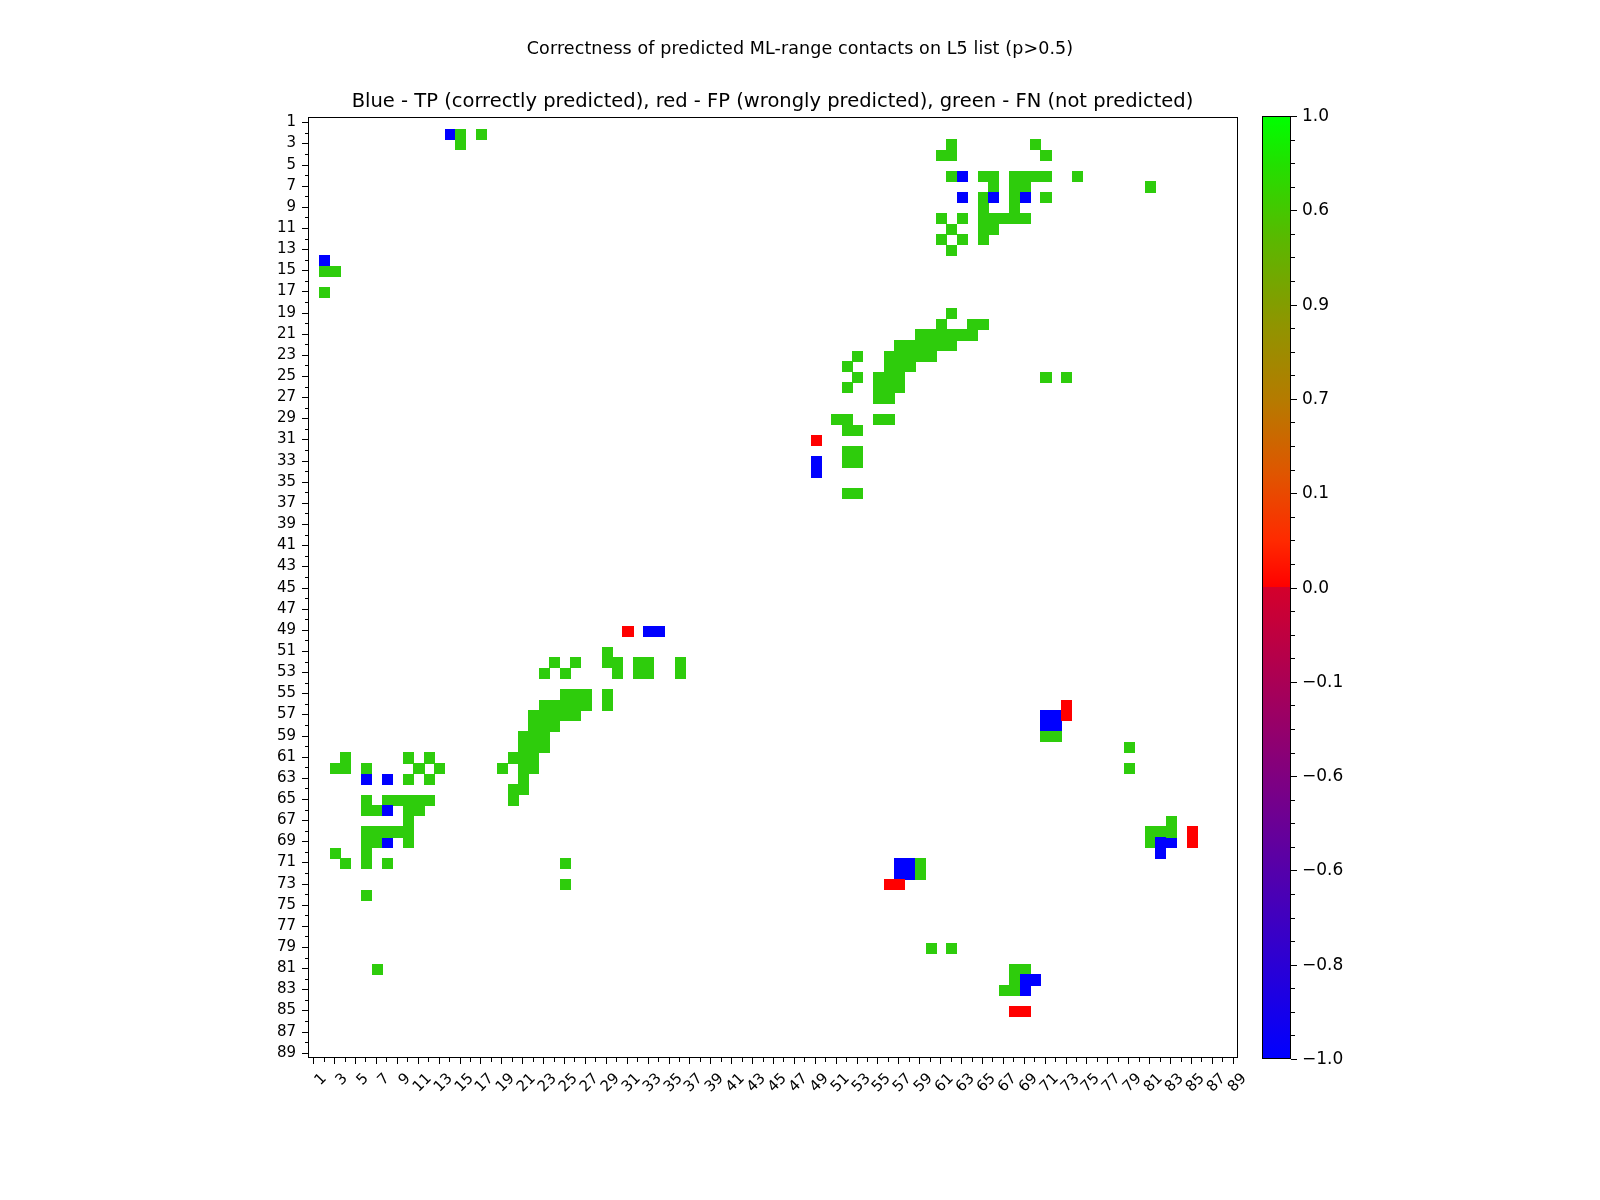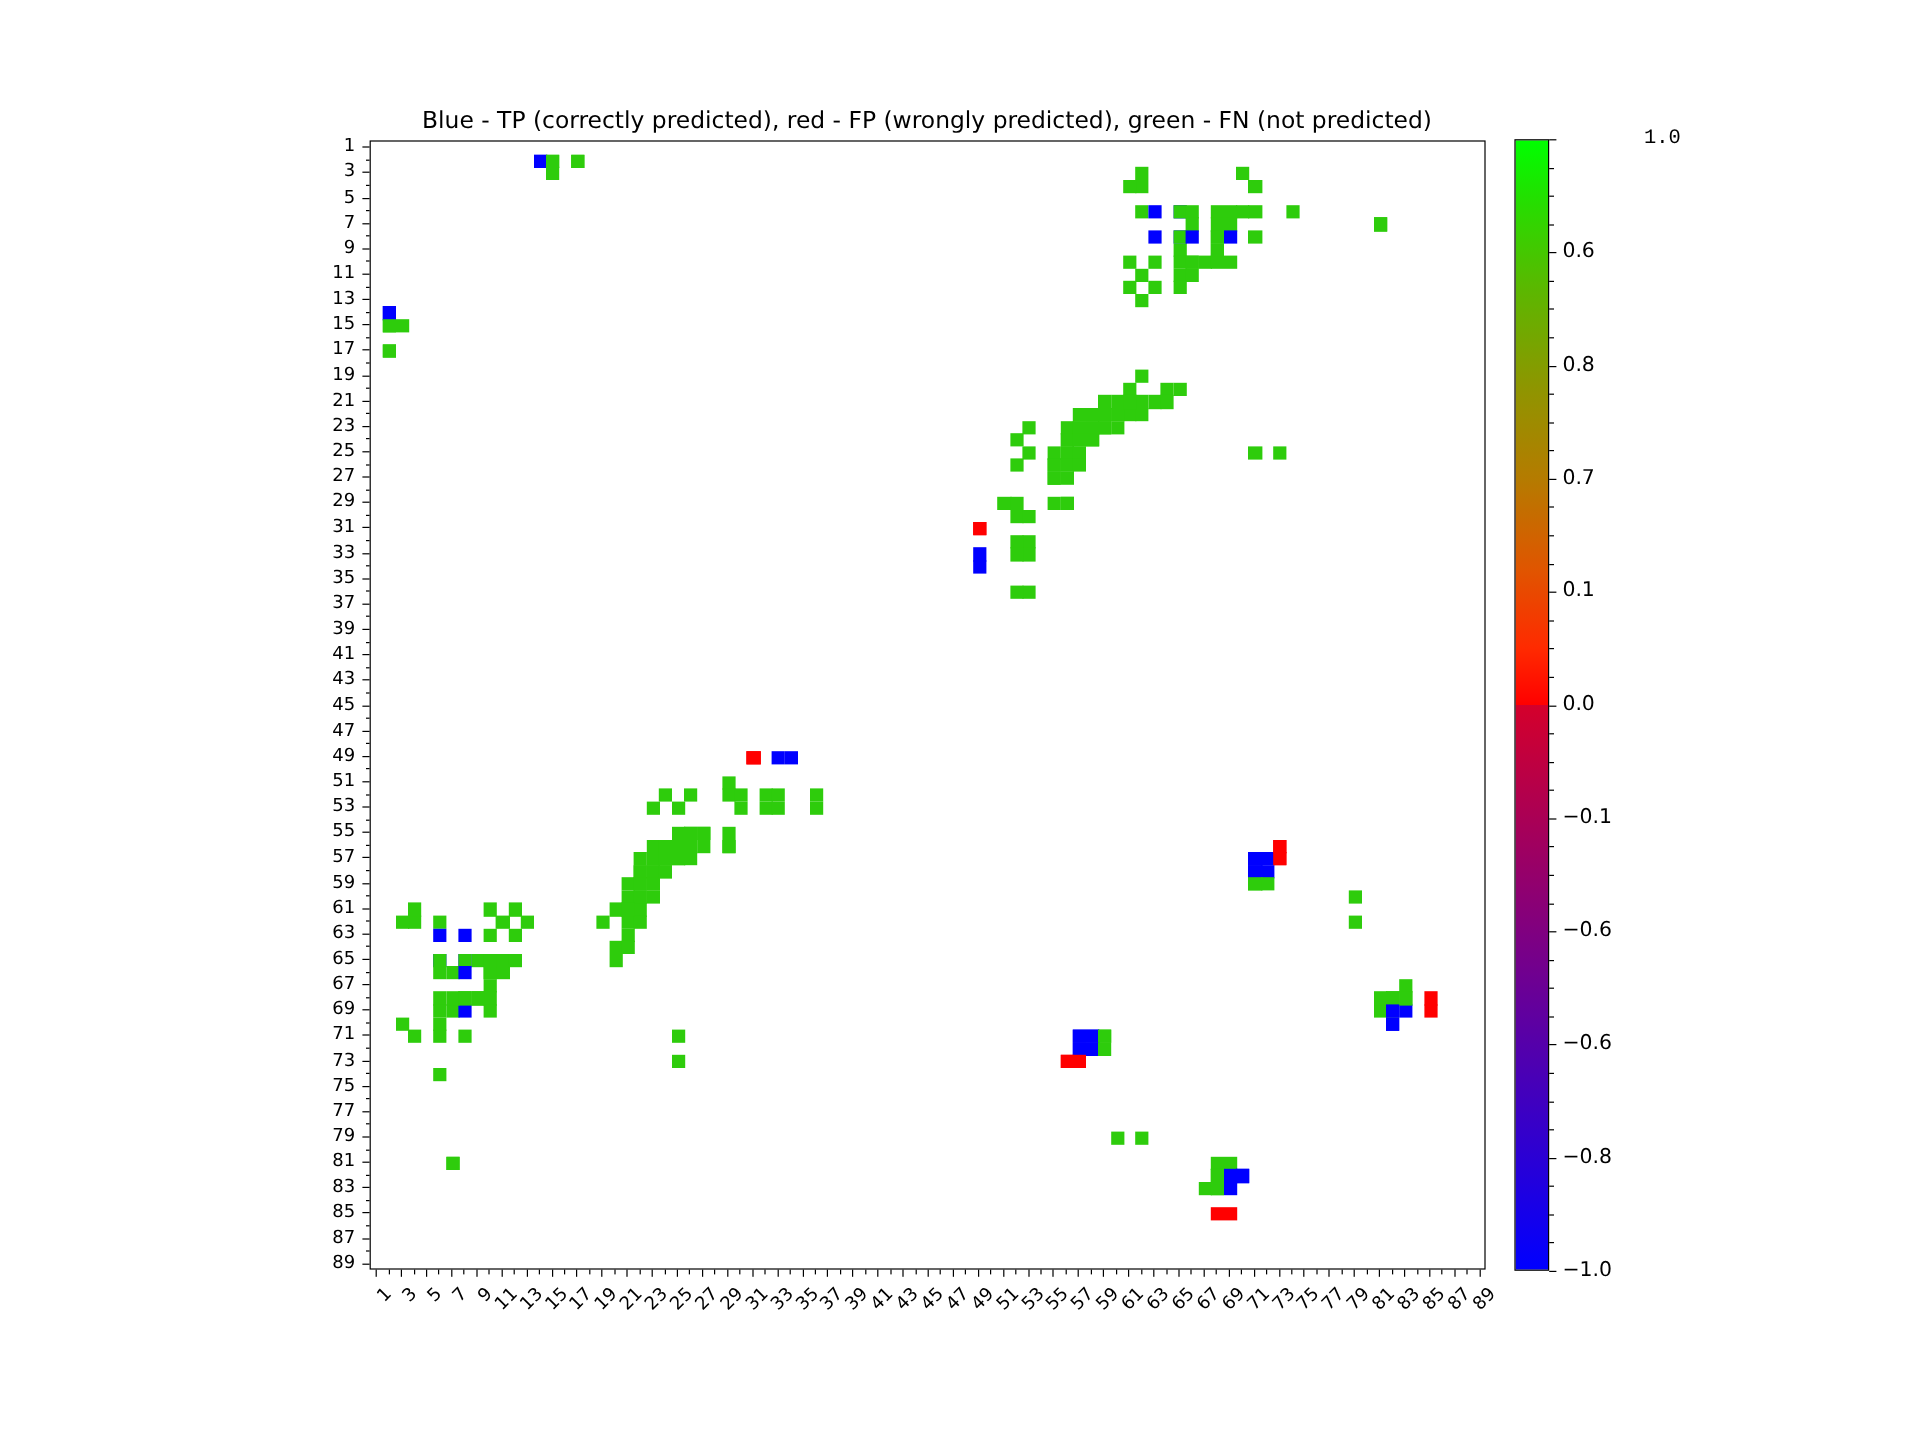--- a/index.html
+++ b/index.html
@@ -63,20 +63,21 @@
   }
   .cbtick{position:absolute;background:#000;height:1px;width:6px;left:29px;}
   .cbtick-minor{position:absolute;background:#000;height:1px;width:3.5px;left:29px;}
   .cblab{position:absolute;left:43px;font-size:17px;line-height:17px;}
 </style>
 </head>
 <body>
 
 <div id="stage">
 
+  <div class="ttl" id="title-line2">Correctness of predicted ML-range contacts on L5 list (p&gt;0.5)</div>
   <div class="ttl" id="subtitle">Blue - TP (correctly predicted), red - FP (wrongly predicted), green - FN (not predicted)</div>
 
   <div id="plot-frame">
     <div id="cells">
         <div class="cell" style="left: 135.843px; top: 10.573px; width: 11.0494px; height: 11.173px; background: rgb(0, 0, 255);"></div>
         <div class="cell" style="left: 10.4494px; top: 137.449px; width: 11.0494px; height: 11.173px; background: rgb(0, 0, 255);"></div>
         <div class="cell" style="left: 146.292px; top: 10.573px; width: 11.0494px; height: 11.173px; background: rgb(46, 204, 12);"></div>
         <div class="cell" style="left: 10.4494px; top: 148.022px; width: 11.0494px; height: 11.173px; background: rgb(46, 204, 12);"></div>
         <div class="cell" style="left: 167.191px; top: 10.573px; width: 11.0494px; height: 11.173px; background: rgb(46, 204, 12);"></div>
         <div class="cell" style="left: 10.4494px; top: 169.169px; width: 11.0494px; height: 11.173px; background: rgb(46, 204, 12);"></div>
@@ -652,25 +653,25 @@
       <div class="tick xtick-minor" style="left: 1222px; top: 1058px;"></div>
       <div class="tick xtick" style="left: 1233px; top: 1058px;"></div>
       <div class="xlab" style="left: 1172.78px; top: 1069px; width: 64px;">89</div>
     </div>
 
   <div id="colorbar-wrap">
     <div id="colorbar"></div>
   </div>
   <div id="colorbar-ticks">
       <div class="cbtick" style="left: 1291px; top: 116px;"></div>
-      <div class="cblab" style="left: 1370px; top: 107px; font-family: Liberation Mono, monospace;">1.0</div>
+      <div class="cblab" style="left: 1302px; top: 107px;">1.0</div>
       <div class="cbtick" style="left: 1291px; top: 210px;"></div>
       <div class="cblab" style="left: 1302px; top: 201.3px;">0.6</div>
       <div class="cbtick" style="left: 1291px; top: 305px;"></div>
-      <div class="cblab" style="left: 1302px; top: 295.6px;">0.8</div>
+      <div class="cblab" style="left: 1302px; top: 295.6px;">0.9</div>
       <div class="cbtick" style="left: 1291px; top: 399px;"></div>
       <div class="cblab" style="left: 1302px; top: 389.9px;">0.7</div>
       <div class="cbtick" style="left: 1291px; top: 493px;"></div>
       <div class="cblab" style="left: 1302px; top: 484.2px;">0.1</div>
       <div class="cbtick" style="left: 1291px; top: 588px;"></div>
       <div class="cblab" style="left: 1302px; top: 578.5px;">0.0</div>
       <div class="cbtick" style="left: 1291px; top: 682px;"></div>
       <div class="cblab" style="left: 1302px; top: 672.8px;">−0.1</div>
       <div class="cbtick" style="left: 1291px; top: 776px;"></div>
       <div class="cblab" style="left: 1302px; top: 767.1px;">−0.6</div>

